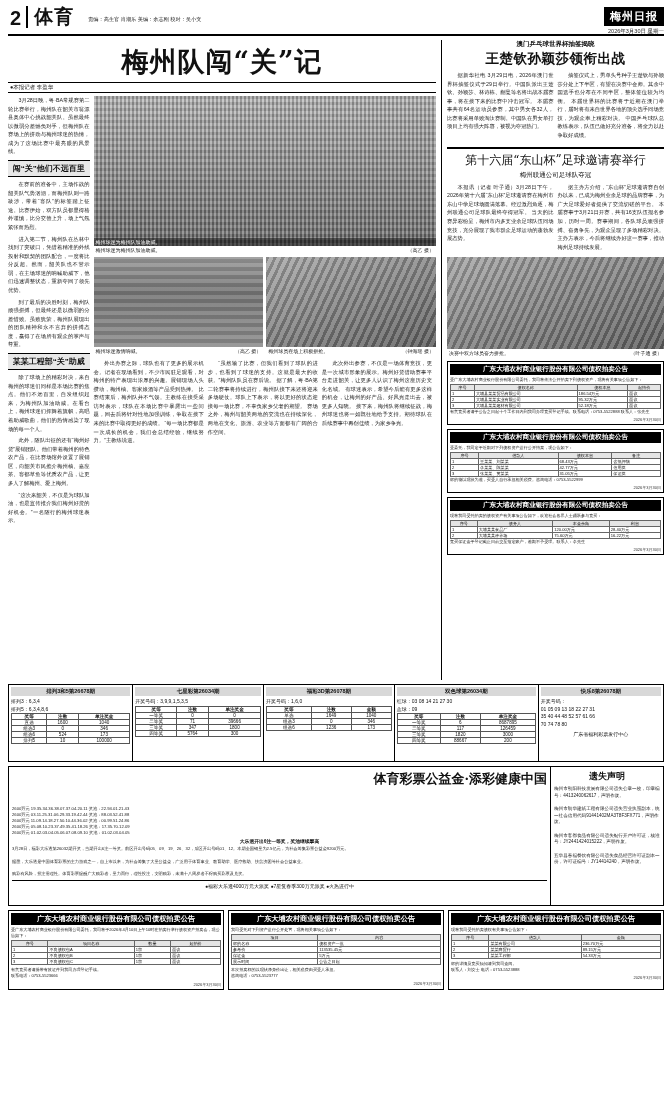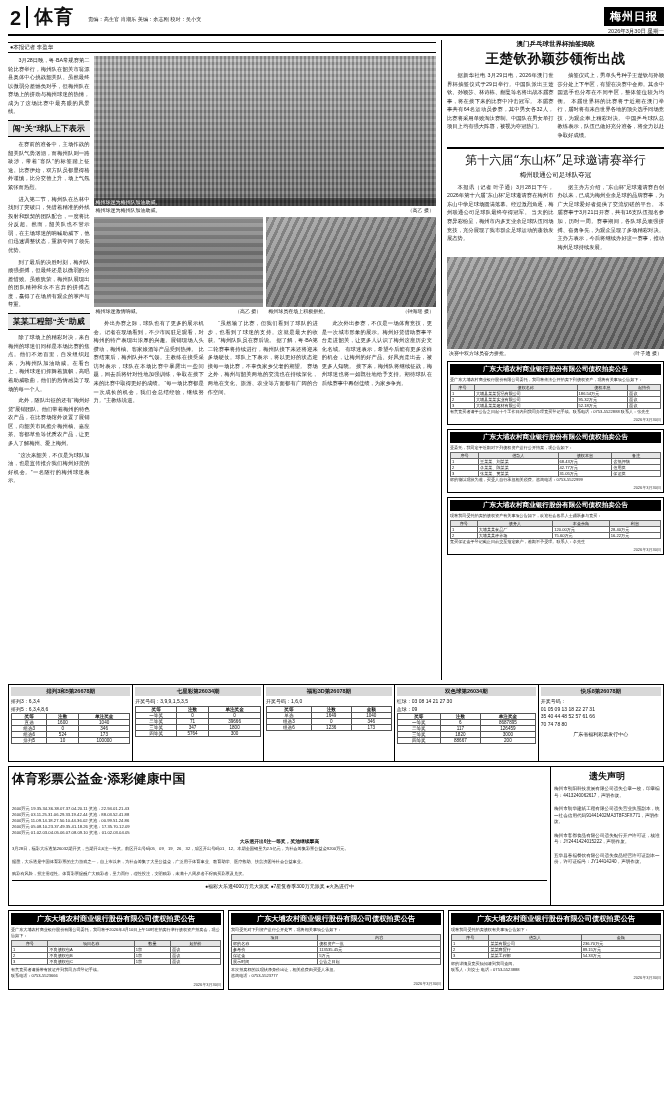--- a/index.html
+++ b/index.html
@@ -187,21 +187,21 @@
   }
 
   
   .welfare {
     border: 1px solid #000; margin-top: 4px; display: flex;
     height: 140px;
   }
   .welfare-main { flex: 1; padding: 3px; border-right: 1px solid #000; }
   .welfare-side { width: 112px; padding: 3px; }
   .wf-title {
-    text-align: left; font-size: 13px; font-weight: bold;
+    text-align: right; font-size: 13px; font-weight: bold;
     font-family: "DejaVu Serif", serif; margin-bottom: 18px;
   }
   .wf-grid { font-size: 4.2px; line-height: 1.45; color: #222; }
   .wf-note { font-size: 4.8px; text-align: center; margin-top: 2px; font-weight: bold;}
   .wf-foot { font-size: 5px; text-align:center; border-top:1px solid #000; margin-top:3px; padding-top:2px;}
   .side-title { font-size: 9px; font-weight: bold; text-align: center; margin-bottom: 3px; }
 
   
   .notice-row { display: flex; gap: 4px; margin-top: 4px; }
   .notice {
@@ -238,28 +238,29 @@
     <div class="mh-credits">责编：高生官  肖潮乐    美编：余志刚    校对：吴小文</div>
     <div class="mh-logo">
       <div class="mh-logo-box">梅州日报</div>
       <div class="mh-date">2026年3月30日  星期一</div>
     </div>
   </div>
 
   <div class="cols">
 
     <div class="left-block">
+      <div class="headline">梅州队闯“关”记</div>
       <div class="byline">●本报记者  李盈华</div>
 
       <div class="art-row">
         <div class="col-narrow">
           <div class="body-text">
             <p>3月28日晚，粤·BA常规赛第二轮比赛举行，梅州队在韶关市翁源县奥体中心挑战韶关队。虽然最终以微弱分差憾负对手，但梅州队在赛场上的拼劲与梅州球迷的热情，成为了这场比赛中最亮眼的风景线。</p>
           </div>
-          <div class="sub-title">闯“关”球队上下表示</div>
+          <div class="sub-title">闯“关”他们不远百里</div>
           <div class="body-text">
             <p>在赛前的准备中，主场作战的韶关队气势汹汹，而梅州队则一路跋涉，带着“客队”的标签踏上征途。比赛伊始，双方队员都显得格外谨慎，比分交替上升，场上气氛紧张而热烈。</p>
             <p>进入第二节，梅州队在丛林中找到了突破口，凭借着精准的外线投射和默契的团队配合，一度将比分反超。然而，韶关队也不甘示弱，在主场球迷的呐喊助威下，他们迅速调整状态，重新夺回了领先优势。</p>
             <p>到了最后的决胜时刻，梅州队顽强拼搏，但最终还是以微弱的分差惜败。虽败犹荣，梅州队展现出的团队精神和永不言弃的拼搏态度，赢得了在场所有观众的掌声与尊重。</p>
           </div>
           <div class="sub-title">某某工程部“关”助威</div>
           <div class="body-text">
             <p>除了球场上的精彩对决，来自梅州的球迷们同样是本场比赛的焦点。他们不远百里，自发组织起来，为梅州队加油助威。在看台上，梅州球迷们挥舞着旗帜，高唱着助威歌曲，他们的热情感染了现场的每一个人。</p>
             <p>此外，随队出征的还有“梅州好货”展销团队。他们带着梅州的特色农产品，在比赛场馆外设置了展销区，向韶关市民推介梅州柚、嘉应茶、客都草鱼等优质农产品，让更多人了解梅州、爱上梅州。</p>
             <p>“这次来韶关，不仅是为球队加油，也是宣传推介我们梅州好货的好机会。”一名随行的梅州球迷表示。</p>

